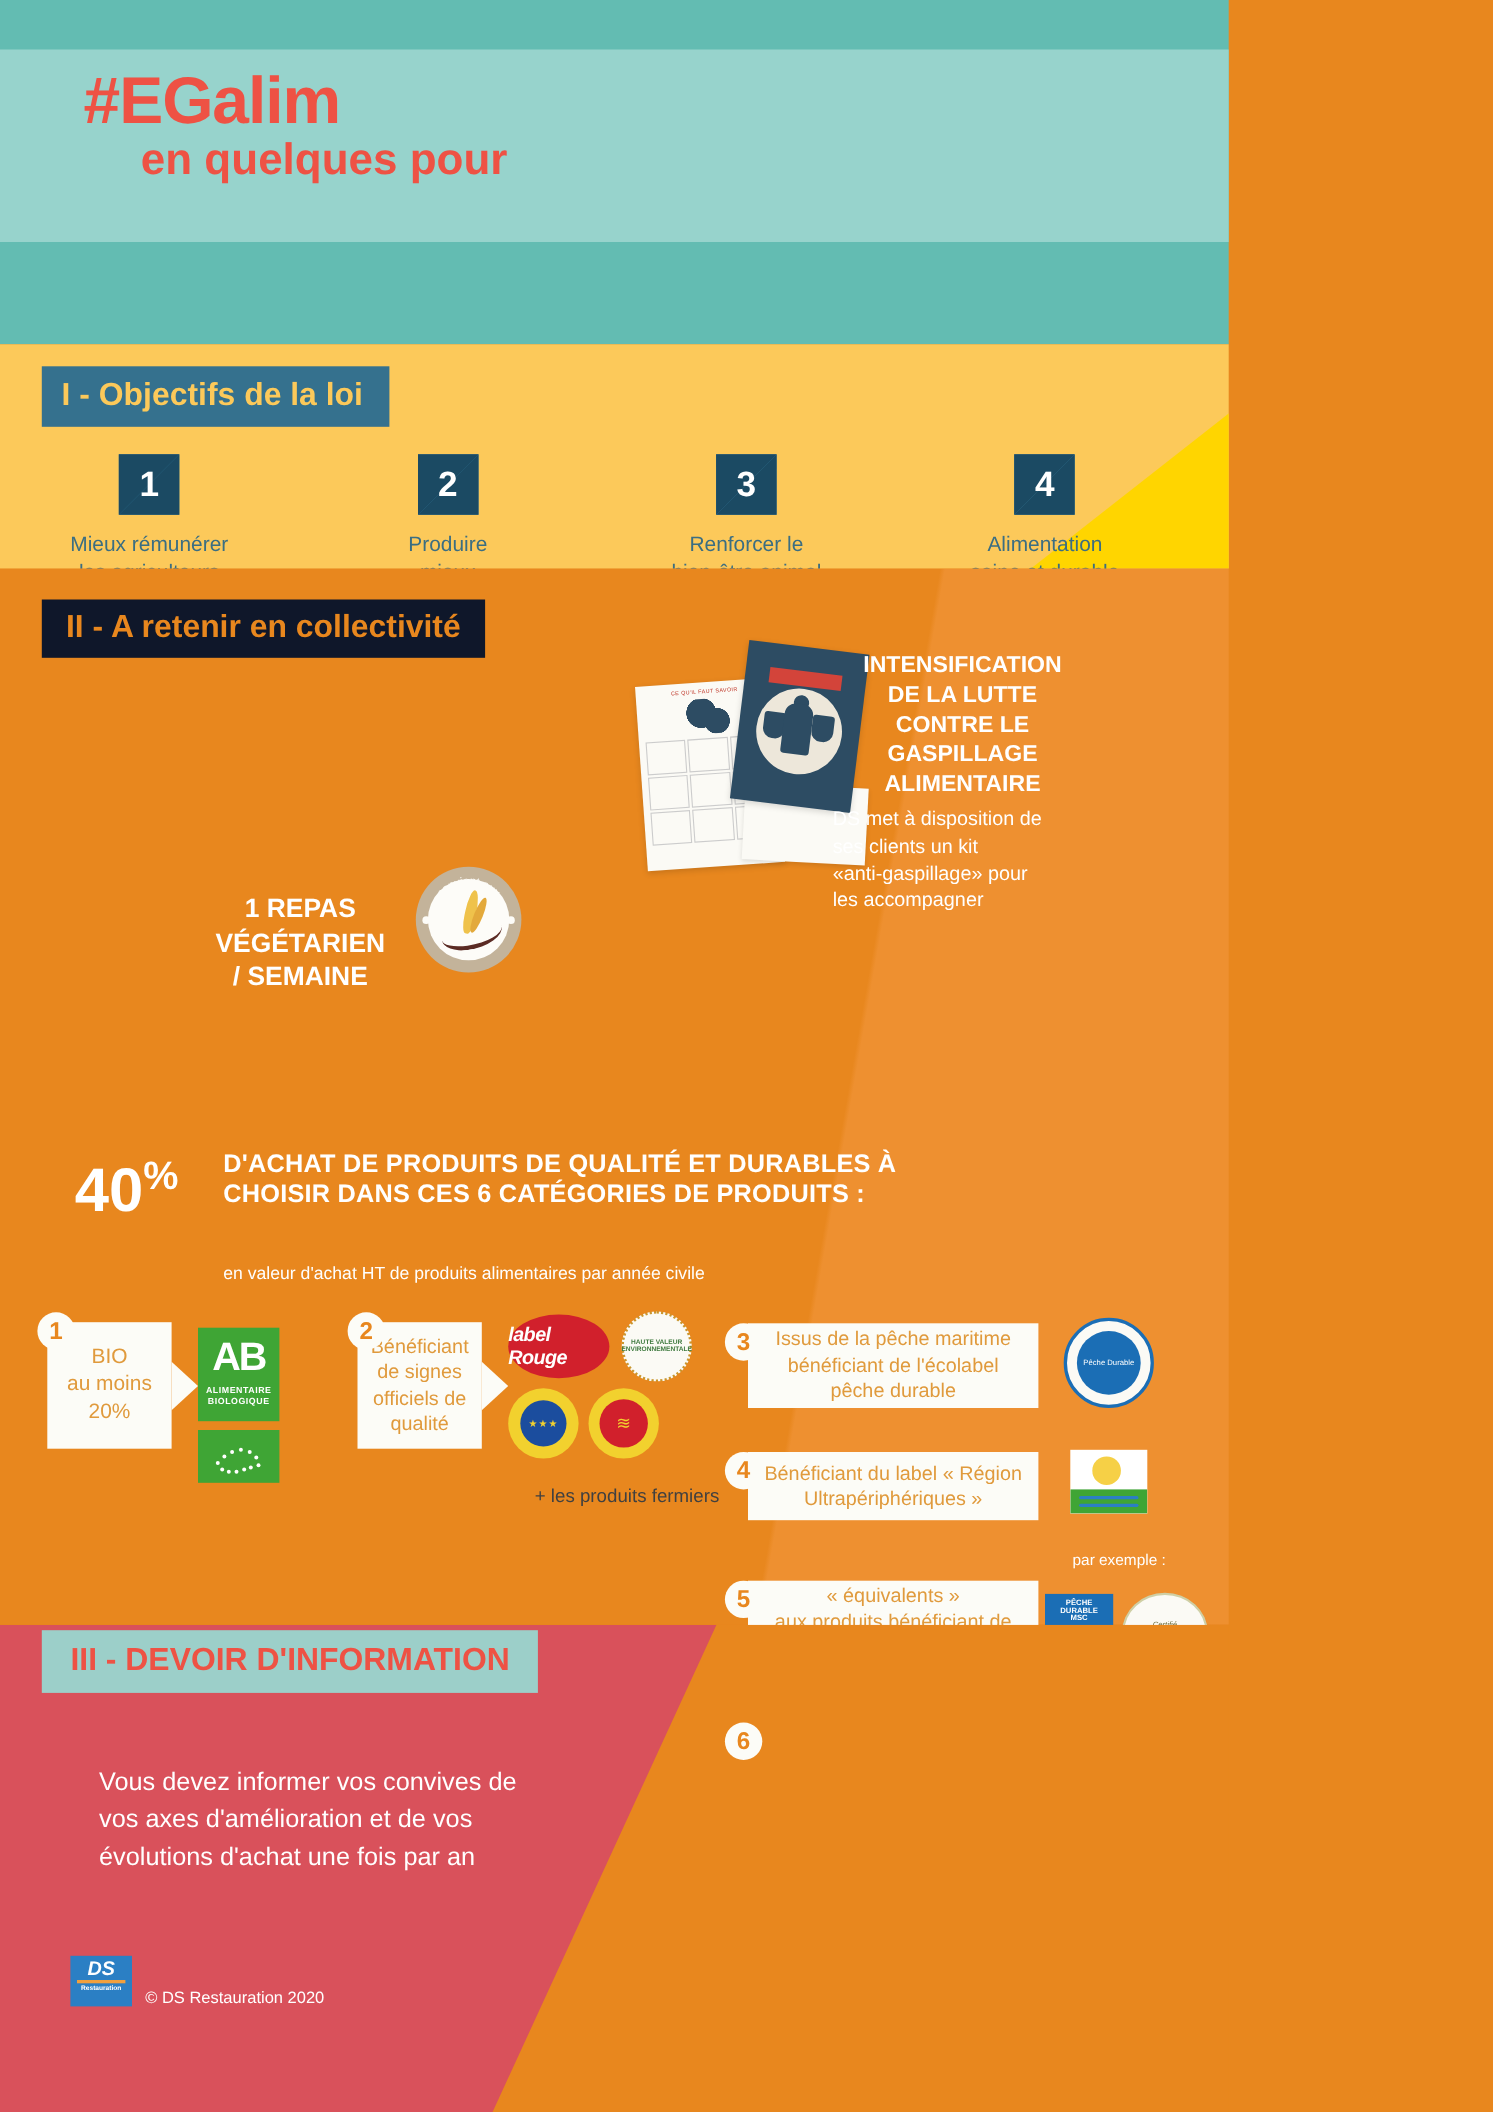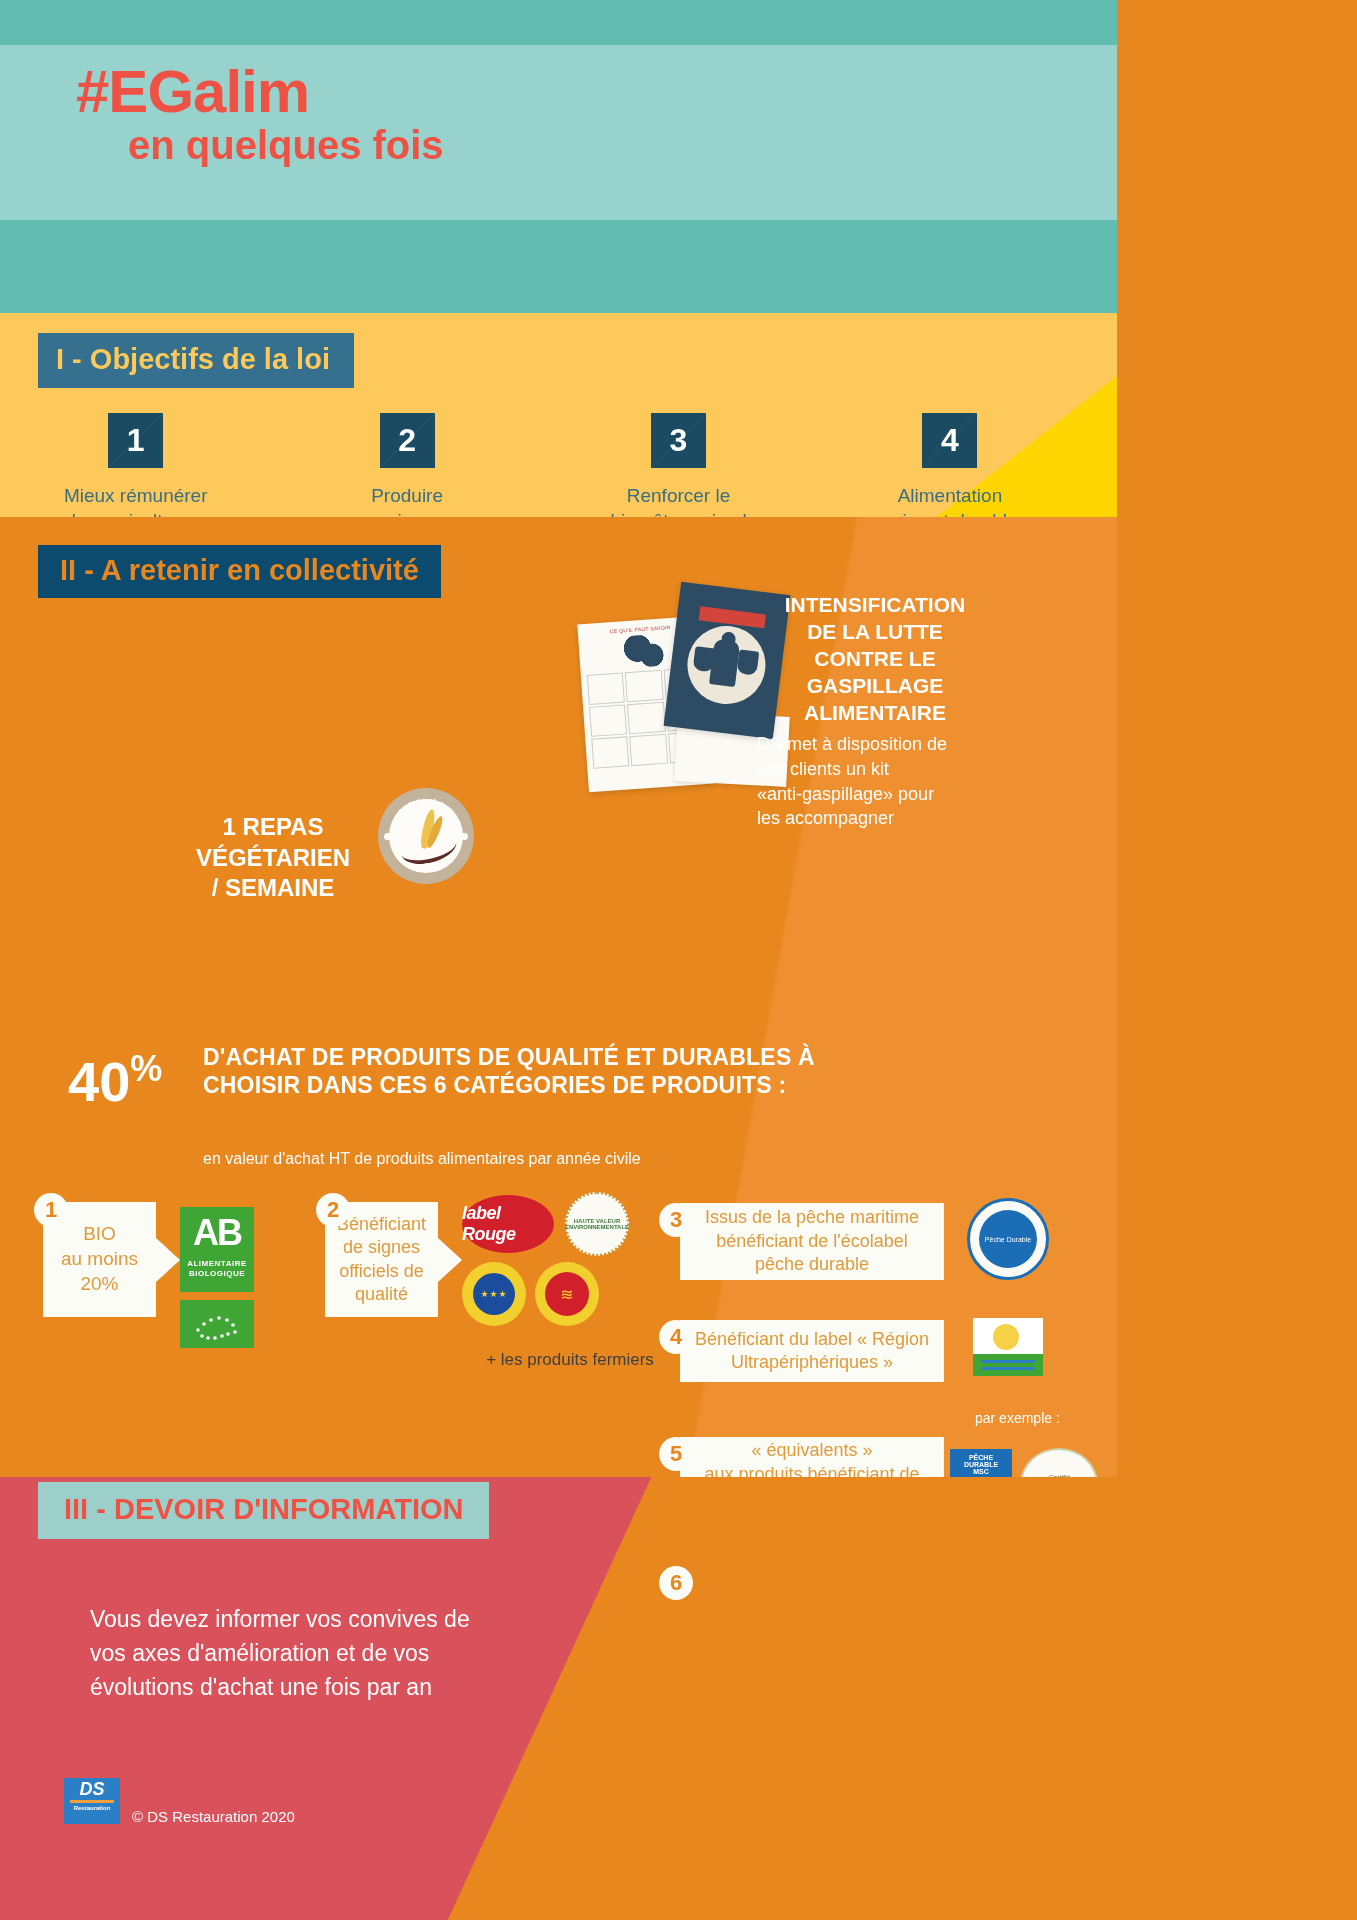--- a/index.html
+++ b/index.html
@@ -35,21 +35,21 @@
                     border-right:55px solid #1B4A63; border-top:55px solid transparent; }
   .numbox span { position:absolute; inset:0; display:flex; align-items:center; justify-content:center;
                  font-size:32px; font-weight:bold; color:#fff; z-index:3; }
   .obj-label { margin-top:16px; font-size:19px; color:#3B6E82; text-align:center; line-height:1.3; max-width:210px; }
 
   
   .sec2 { position:absolute; left:0; top:517px; width:1357px; height:960px;
           background:#E8871E; overflow:hidden; }
   .sec2-shade { position:absolute; left:0; top:0; width:1357px; height:960px;
                 background:linear-gradient(100deg, #E8871E 0%, #E8871E 56%, #EE9030 56.3%, #EE9030 100%); }
-  .sec2-banner { position:absolute; left:38px; top:28px; background:#0c4a6e; padding:9px 22px 11px 22px; }
+  .sec2-banner { position:absolute; left:38px; top:28px; background:#0f172a; padding:9px 22px 11px 22px; }
   .sec2-banner span { font-size:29px; font-weight:bold; color:#E8871E; }
 
   
   .veg-text { position:absolute; left:178px; top:812px; width:190px; text-align:center;
               font-size:24px; font-weight:bold; color:#fff; line-height:1.28; }
   .veg-badge { position:absolute; left:378px; top:788px; width:96px; height:96px;
                border-radius:50%; background:#C3B39A; display:flex; align-items:center; justify-content:center; }
   .veg-badge-in { width:74px; height:74px; border-radius:50%; background:#FDFCF8; position:relative; overflow:hidden; }
   .veg-wheat { position:absolute; left:34px; top:10px; width:10px; height:40px; background:#EFC24B;
                border-radius:50% 50% 40% 40%; transform:rotate(12deg); }
@@ -172,21 +172,21 @@
   .copyright { position:absolute; left:132px; top:1808px; font-size:15px; color:#fff; }
 </style>
 </head>
 <body>
 
 <div class="page">
 
   <div class="hdr-outer">
     <div class="hdr-inner"></div>
     <div class="hdr-title">#EGalim</div>
-    <div class="hdr-sub">en quelques fois</div>
+    <div class="hdr-sub">en quelques pour</div>
   </div>
 
   <div class="sec1">
     <div class="sec1-bright"></div>
     <div class="sec1-banner">
       <span>I - Objectifs de la loi</span>
     </div>
     <div class="objs">
       <div class="obj">
         <div class="numbox">

